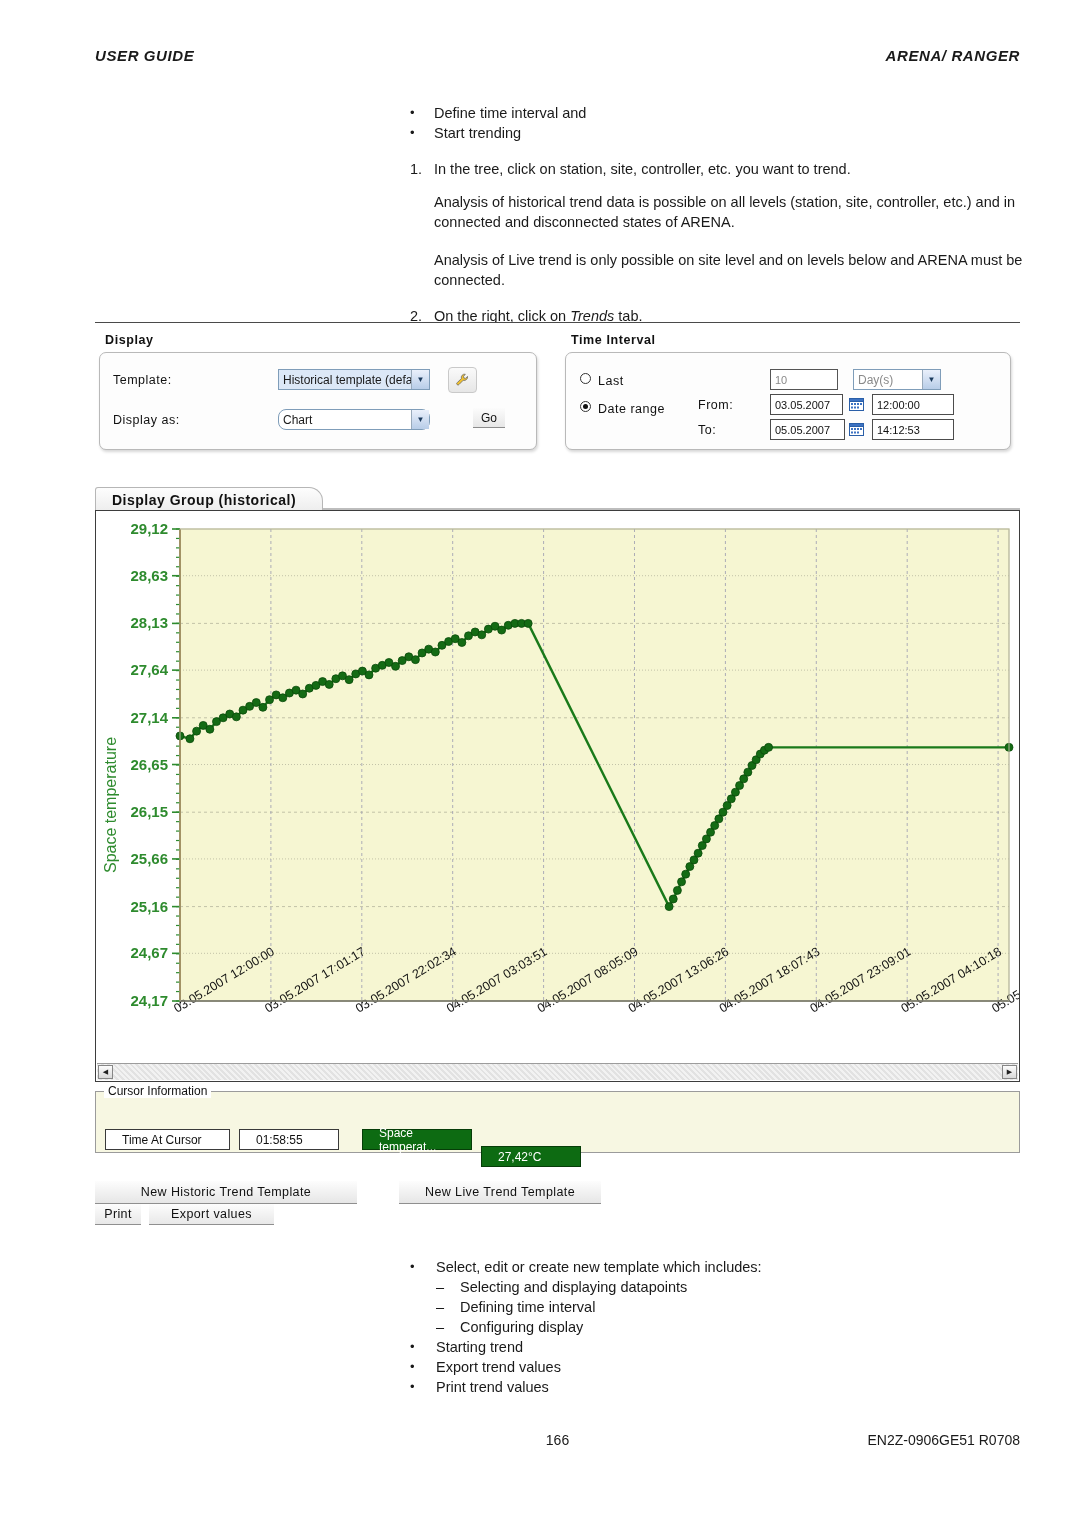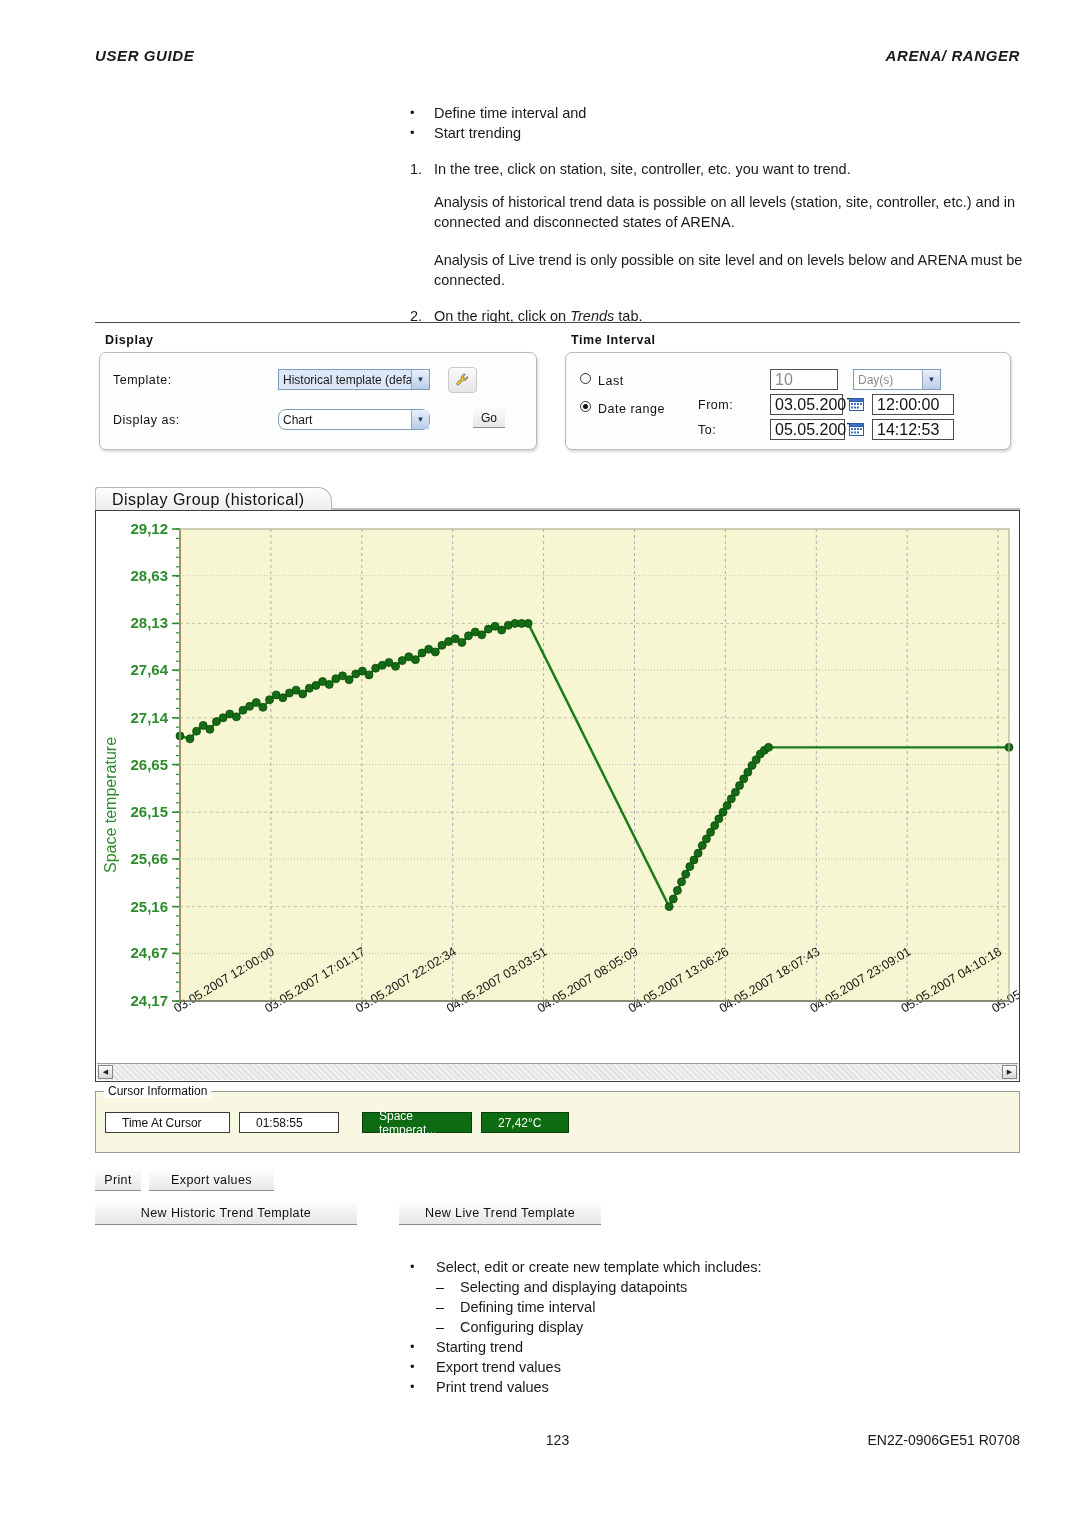--- a/index.html
+++ b/index.html
@@ -58,40 +58,40 @@
     position:absolute;background:linear-gradient(#fbfbfb,#e3e3e3);
     border:1px solid #a8a8a8;display:flex;align-items:center;justify-content:center;
     font-size:12px;color:#111;box-sizing:border-box;margin-left:28px;
   }
   .tool{
     position:absolute;width:27px;height:24px;border:1px solid #c9c9c9;border-radius:4px;
     background:linear-gradient(#fafafa,#e6e6e6);display:flex;align-items:center;justify-content:center;
   }
   .txtin{
     position:absolute;height:21px;border:1px solid #4c4c4c;background:#fff;
-    display:flex;align-items:center;font-size:16px;padding-left:4px;box-sizing:border-box;color:#111;
+    display:flex;align-items:center;font-size:11px;padding-left:4px;box-sizing:border-box;color:#111;
   }
   .txtin.grey{border-color:#555;color:#8a8a8a;}
   .radio{
     position:absolute;width:11px;height:11px;border:1.4px solid #333;border-radius:50%;
     background:#fff;box-sizing:border-box;
   }
   .radio.on::after{
     content:"";position:absolute;left:2px;top:2px;width:5px;height:5px;border-radius:50%;background:#111;
   }
   .cal{position:absolute;width:15px;height:14px;}
   
   .chartcard{position:absolute;left:95px;top:487px;width:925px;}
   .tabstrip{height:23px;position:relative;}
   .tab{
     position:absolute;left:0;top:0;height:23px;padding:0 26px 0 16px;
     background:linear-gradient(#fdfdfd,#ededed);
     border:1px solid #b6b6b6;border-bottom:none;
     border-radius:3px 14px 0 0;
-    font-size:16px;font-weight:normal;letter-spacing:.5px;color:#111;
+    font-size:14px;font-weight:bold;letter-spacing:.5px;color:#111;
     display:flex;align-items:center;
   }
   .tabfill{position:absolute;left:0;right:0;bottom:0;height:2px;background:#bdbdbd;}
   .chartbody{border:1px solid #3d3d3d;background:#fff;height:572px;position:relative;box-sizing:border-box;}
   .plotwrap{position:absolute;left:0;top:0;right:0;height:545px;}
   svg.chart{display:block;}
   .hscroll{
     position:absolute;left:1px;right:1px;bottom:1px;height:16px;
     background:repeating-linear-gradient(45deg,#f2f2f2 0 2px,#e2e2e2 2px 4px);
     border-top:1px solid #9c9c9c;display:flex;align-items:center;justify-content:space-between;
@@ -490,44 +490,44 @@
     <div class="cfields">
       <div class="cfield" style="width:125px;">
         <span>Time At Cursor</span>
       </div>
       <div class="cfield" style="width:100px;">
         <span>01:58:55</span>
       </div>
       <div class="cfield green" style="width:110px;margin-left:14px;">
         <span>Space temperat...</span>
       </div>
-      <div class="cfield green" style="width:88px;">
+      <div class="cfield green" style="width:100px;margin-top:34px;">
         <span>27,42°C</span>
       </div>
     </div>
   </div>
 </div>
 
 <div class="acts">
+  <div class="actrow" style="margin-top:11px;">
+    <div class="widebtn" style="width:262px;">
+      <span>New Historic Trend Template</span>
+    </div>
+    <div style="width:42px;"></div>
+    <div class="widebtn" style="width:202px;">
+      <span>New Live Trend Template</span>
+    </div>
+  </div>
   <div class="actrow">
     <div class="flatbtn" style="width:46px;">
       <span>Print</span>
     </div>
     <div style="width:8px;"></div>
     <div class="flatbtn" style="width:125px;">
       <span>Export values</span>
-    </div>
-  </div>
-  <div class="actrow" style="margin-top:11px;">
-    <div class="widebtn" style="width:262px;">
-      <span>New Historic Trend Template</span>
-    </div>
-    <div style="width:42px;"></div>
-    <div class="widebtn" style="width:202px;">
-      <span>New Live Trend Template</span>
     </div>
   </div>
 </div>
 
 <div class="outro">
   <div class="ob">
     <span class="dot">•</span>
     <span>Select, edit or create new template which includes:</span>
   </div>
   <div class="sb">
@@ -550,15 +550,15 @@
     <span class="dot">•</span>
     <span>Export trend values</span>
   </div>
   <div class="ob">
     <span class="dot">•</span>
     <span>Print trend values</span>
   </div>
 </div>
 
 <div class="pg-footer">
-  <span class="pnum">123</span>
+  <span class="pnum">166</span>
   <span style="margin-left:auto;">EN2Z-0906GE51 R0708</span>
 </div>
 
 </body></html>

